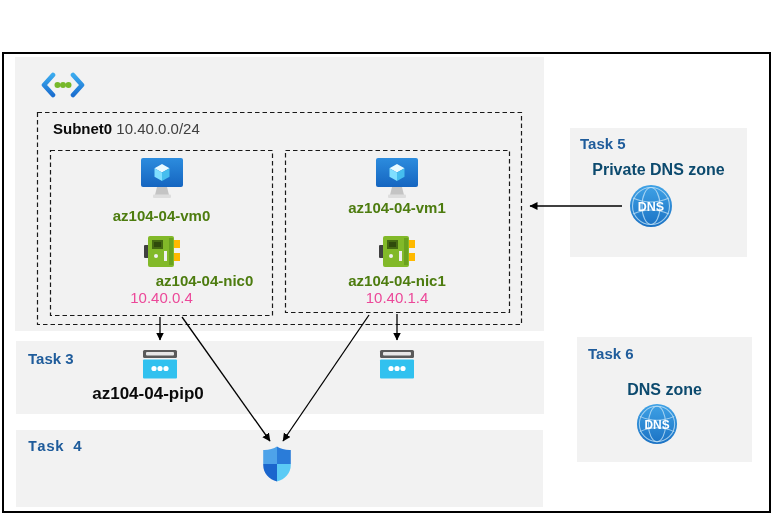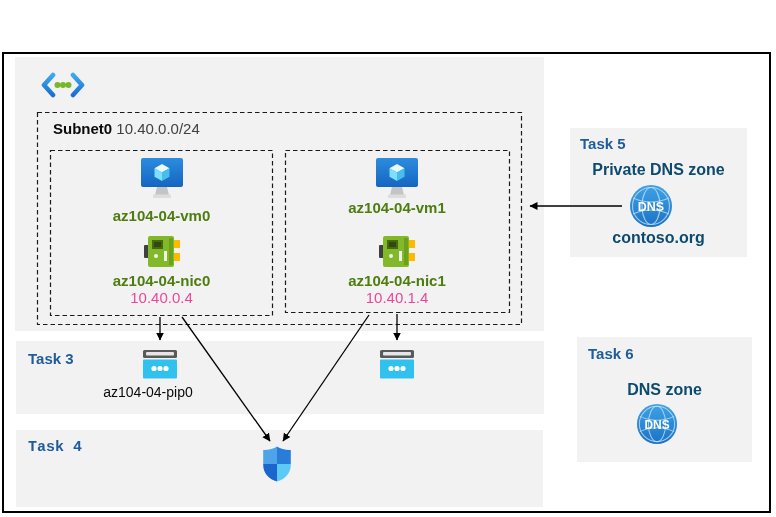--- a/index.html
+++ b/index.html
@@ -26,21 +26,21 @@
   .vnet-title .reg { font-size:16px; }
   .subnet-label { position:absolute; font-size:15px; font-weight:bold; color:#0a0a0a; white-space:nowrap; z-index:3; }
   .subnet-box { position:absolute; z-index:3; }
   .sb-item { position:absolute; left:50%; transform:translateX(-50%); }
   .sb-text { position:absolute; left:50%; transform:translateX(-50%); font-weight:bold; font-size:15px; line-height:16px; color:#4d7c0f; white-space:nowrap; }
   .sb-ip { font-weight:normal; color:#ec4899; }
   .side-box { position:absolute; background:#F2F2F2; z-index:2; }
   .side-title { position:absolute; width:100%; text-align:center; font-weight:bold; font-size:16px; color:#0c4a6e; }
   .z3 { z-index:3; }
   #arrow-layer { position:absolute; left:0; top:0; z-index:5; pointer-events:none; }
-  .lbl-center { position:absolute; width:160px; text-align:center; font-weight:normal; font-size:14px; color:#0a0a0a; white-space:nowrap; z-index:3; }
+  .lbl-center { position:absolute; width:160px; text-align:center; font-weight:bold; font-size:17px; color:#0a0a0a; white-space:nowrap; z-index:3; }
 </style>
 </head>
 <body>
 
 <div id="canvas">
 
 
   <div class="main-border"></div>
 
   <div class="band" style="left:15px; top:57px; width:529px; height:274px;"></div>
@@ -84,21 +84,21 @@
       <rect x="0" y="9" width="5" height="13" rx="1" fill="#404040"></rect>
       <rect x="4" y="0" width="26" height="31" rx="2" fill="#82B929"></rect>
       <rect x="25" y="2" width="4" height="27" fill="#6AA21E"></rect>
       <rect x="8" y="4" width="11" height="9" fill="#456A12"></rect>
       <rect x="10" y="6" width="7" height="5" fill="#2F4A0C"></rect>
       <circle cx="12" cy="20" r="2" fill="#F0F0F0"></circle>
       <rect x="20" y="15" width="3" height="10" fill="#EFEFEF"></rect>
       <rect x="30" y="4" width="6" height="8" fill="#FFB900"></rect>
       <rect x="30" y="17" width="6" height="8" fill="#FFB900"></rect>
     </svg>
-    <div class="sb-text" style="top:123px;">az104-04-nic0</div>
+    <div class="sb-text" style="top:123px;margin-left:43px;">az104-04-nic0</div>
     <div class="sb-text sb-ip" style="top:140px;">10.40.0.4</div>
   </div>
 
   <div class="subnet-box" style="left:285px; top:150px; width:224px; height:162px;">
     <svg class="sb-item" style="top:8px;" width="44" height="42" viewBox="0 0 44 42">
       <defs>
         <linearGradient id="vmg1" x1="0" y1="0" x2="0" y2="1">
           <stop offset="0" stop-color="#2C8CDE"></stop>
             <stop offset="1" stop-color="#1565C0"></stop>
         </linearGradient>
@@ -136,21 +136,20 @@
             <stop offset="1" stop-color="#1B72C4"></stop>
         </linearGradient>
       </defs>
       <circle cx="22" cy="22" r="21" fill="url(#dg5)"></circle>
       <circle cx="22" cy="22" r="18.5" fill="none" stroke="#BEE0F5" stroke-width="1.1" opacity="0.8"></circle>
       <ellipse cx="22" cy="22" rx="9" ry="18.5" fill="none" stroke="#BEE0F5" stroke-width="1.1" opacity="0.8"></ellipse>
       <path d="M4,14 Q22,22 40,14" fill="none" stroke="#BEE0F5" stroke-width="1.1" opacity="0.8"></path>
       <path d="M4,30 Q22,22 40,30" fill="none" stroke="#BEE0F5" stroke-width="1.1" opacity="0.8"></path>
       <text x="22" y="27" text-anchor="middle" font-family="Liberation Sans, sans-serif" font-size="12.5" font-weight="bold" fill="#FFFFFF">DNS</text>
     </svg>
-    <div class="side-title" style="top:101px;">contoso.org</div>
   </div>
 
   <div class="band" style="left:16px; top:341px; width:528px; height:73px;"></div>
   <div class="task-label" style="left:28px; top:350px;">Task 3</div>
   <svg class="abs z3" style="left:142px; top:347px;" width="36" height="32" viewBox="0 0 36 32">
     <rect x="1" y="3" width="34" height="8" rx="1.5" fill="#5A5A5A"></rect>
     <rect x="4" y="5" width="28" height="3.5" rx="1" fill="#E6E6E6"></rect>
     <rect x="1" y="12.5" width="34" height="19" rx="1" fill="#31C1EF"></rect>
     <circle cx="12" cy="21.5" r="2.6" fill="#FFFFFF"></circle>
     <circle cx="18" cy="21.5" r="2.6" fill="#FFFFFF"></circle>

